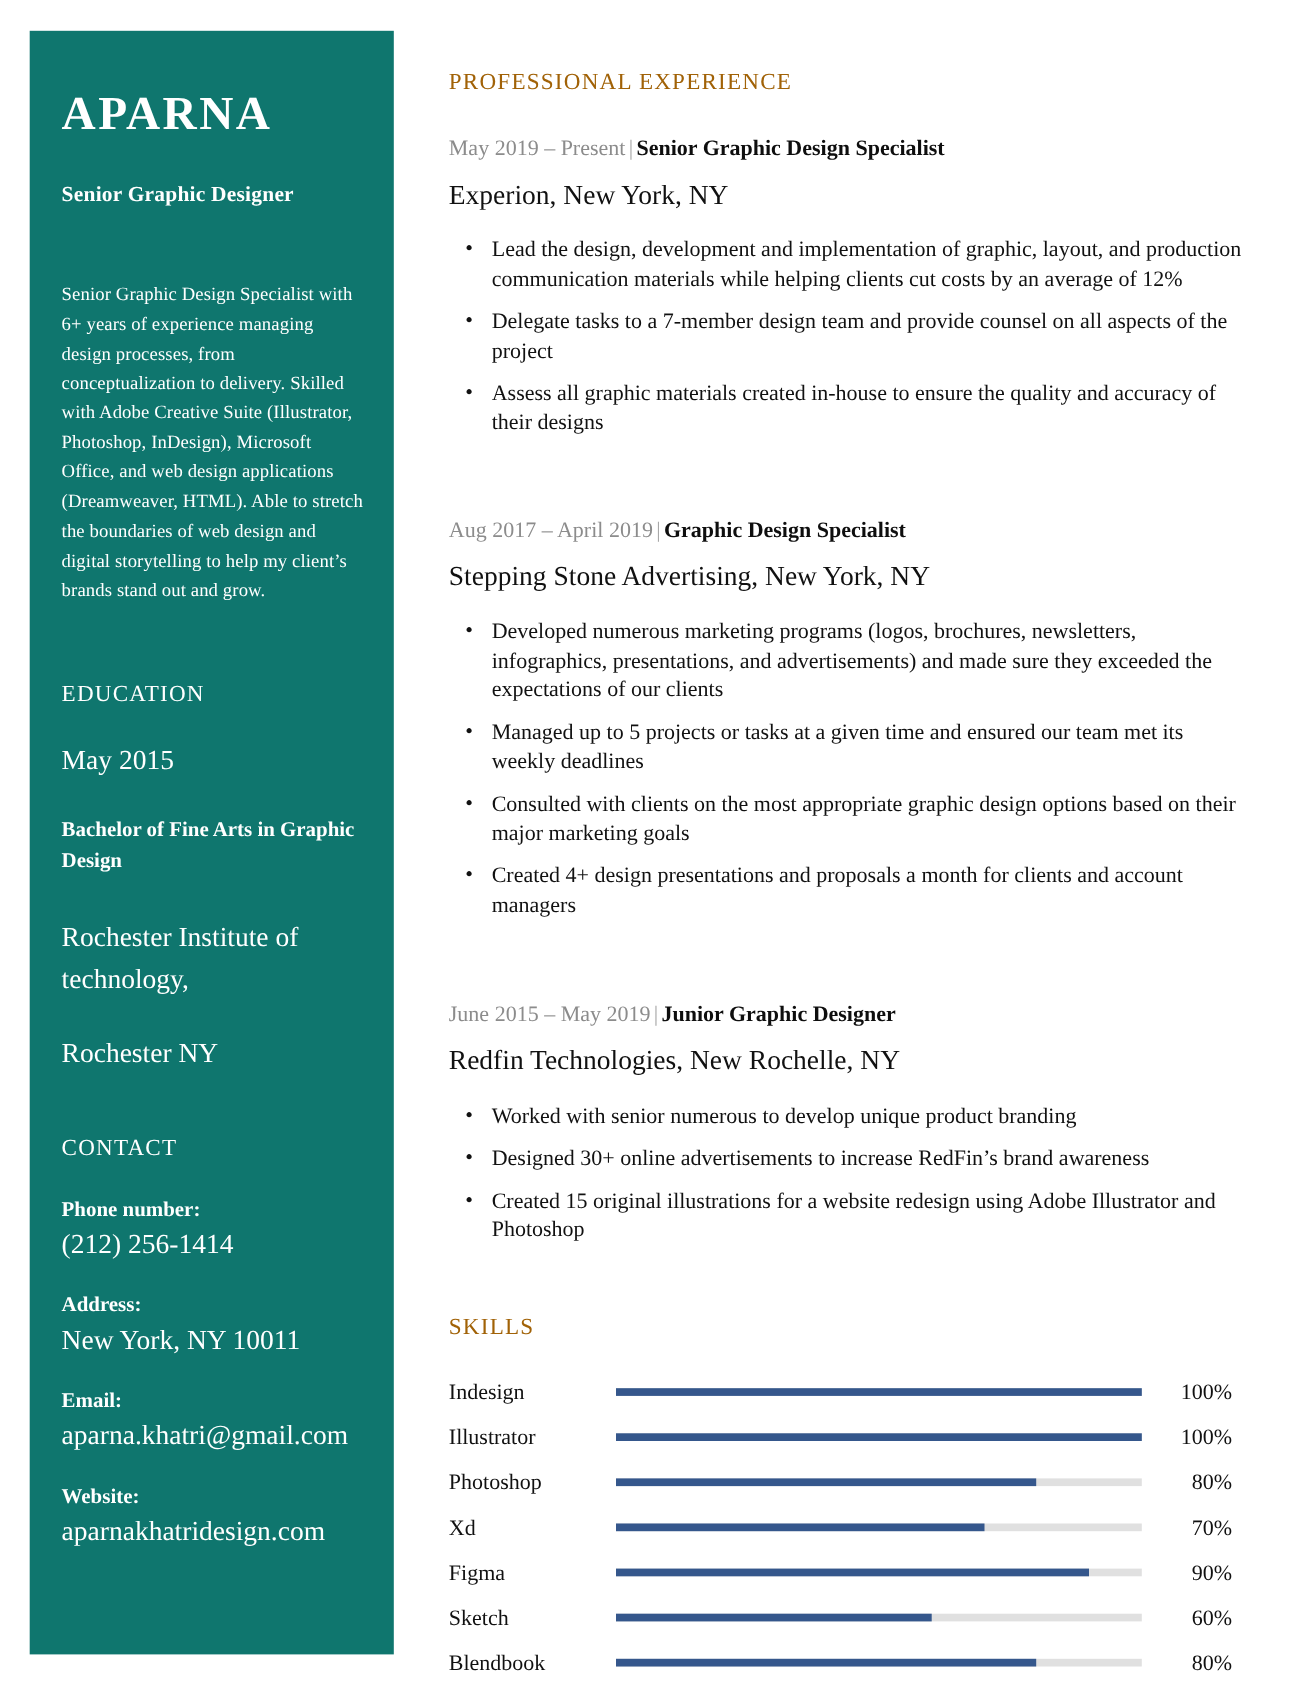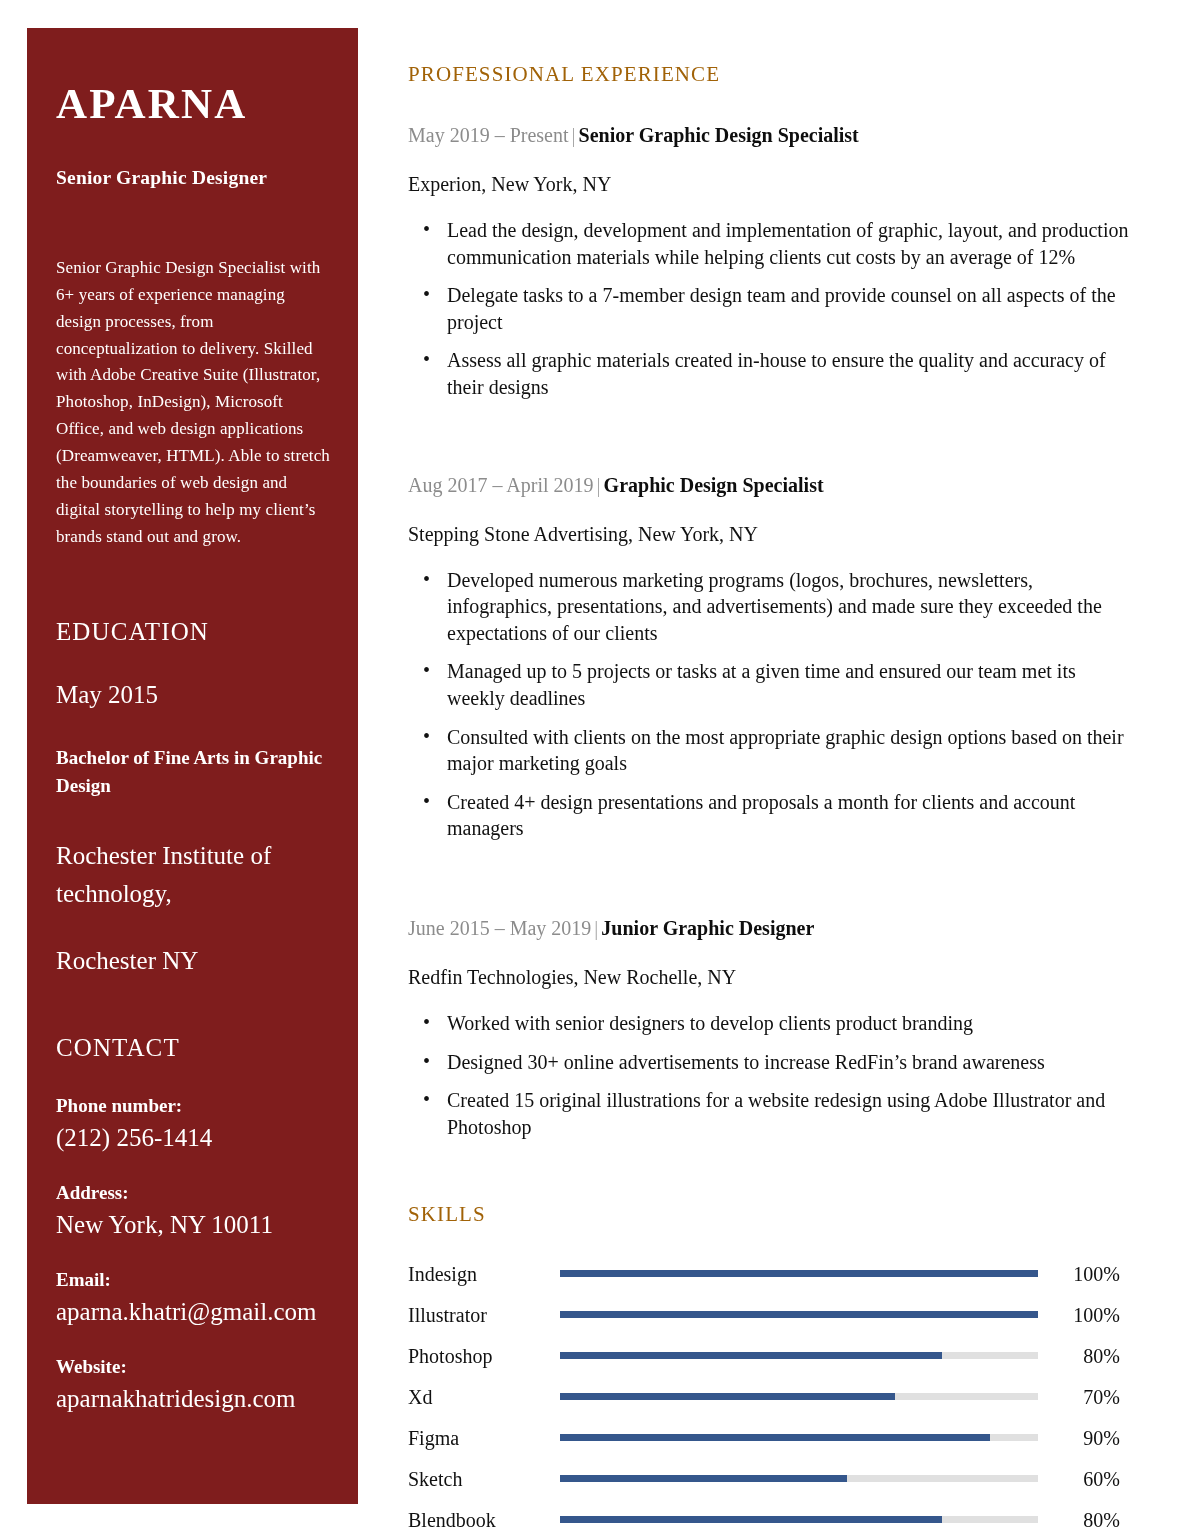--- a/index.html
+++ b/index.html
@@ -15,21 +15,21 @@
     -webkit-font-smoothing: antialiased;
   }
 
   
   #sidebar {
     position: absolute;
     left: 27px;
     top: 28px;
     width: 331px;
     height: 1476px;
-    background: #7f1d1d;
+    background: #0f766e;
     color: #ffffff;
     box-sizing: border-box;
     padding: 0;
     overflow: hidden;
   }
   .sb-inner {
     padding: 48px 28px 0 29px;
   }
   #name-block {
     margin-bottom: 0;
@@ -47,21 +47,21 @@
     font-weight: bold;
     letter-spacing: 0.2px;
   }
   #summary {
     margin-top: 66px;
     font-size: 17px;
     line-height: 1.58;
     letter-spacing: 0.1px;
   }
   .sb-heading {
-    font-size: 25px;
+    font-size: 21px;
     letter-spacing: 1.1px;
     font-weight: normal;
     color: #ffffff;
   }
   #education-section { margin-top: 68px; }
   #contact-section  { margin-top: 54px; }
 
   .sb-sub {
     font-size: 25px;
     line-height: 1.5;
@@ -92,24 +92,24 @@
   .job { margin-bottom: 0; }
   .job-head {
     font-size: 20px;
     line-height: 1.45;
     white-space: nowrap;
   }
   .job-dates { color: #8c8c8c; }
   .job-sep   { color: #a8a8a8; padding: 0 3px; }
   .job-title { font-weight: bold; color: #0e0e0e; }
   .job-company {
-    font-size: 20px;
+    font-size: 25px;
     line-height: 1.45;
     color: #111111;
-    margin-top: 20px;
+    margin-top: 10px;
   }
   ul.bullets {
     list-style: none;
     margin: 18px 10px 0 0;
     padding: 0;
   }
   ul.bullets li {
     position: relative;
     padding-left: 39px;
     font-size: 20px;
@@ -247,21 +247,21 @@
   </section>
 
   <div class="job-gap-2"></div>
 
   <section class="job">
     <div class="job-head">
       <span class="job-dates">June 2015 – May 2019</span><span class="job-sep">|</span><span class="job-title">Junior Graphic Designer</span>
     </div>
     <div class="job-company">Redfin Technologies, New Rochelle, NY</div>
     <ul class="bullets">
-      <li>Worked with senior designers to develop clients product branding</li>
+      <li>Worked with senior numerous to develop unique product branding</li>
       <li>Designed 30+ online advertisements to increase RedFin’s brand awareness</li>
       <li>Created 15 original illustrations for a website redesign using Adobe Illustrator and Photoshop</li>
     </ul>
   </section>
 
   <section id="skills-section">
     <h2 class="section-heading" id="skills-heading">SKILLS</h2>
     <div id="skills-list">
         <div class="skill-row">
           <div class="skill-label">Indesign</div>

